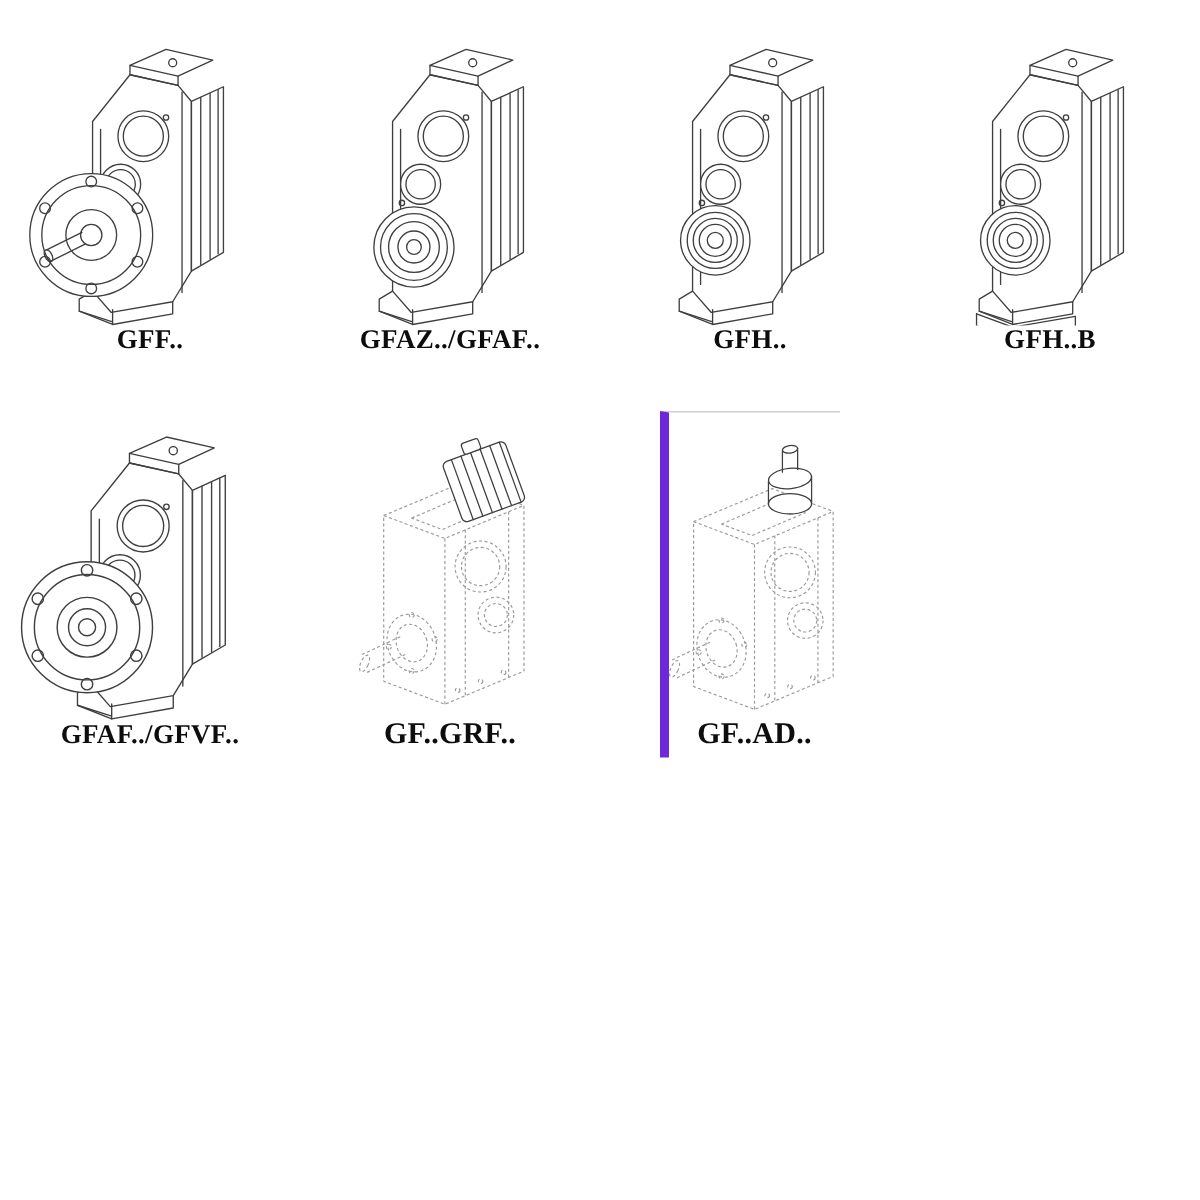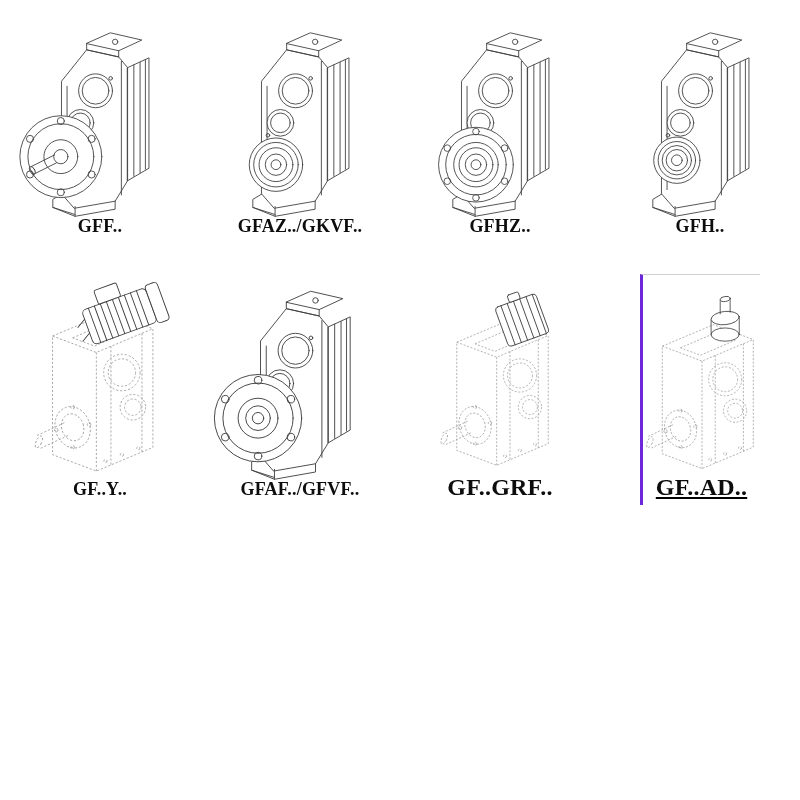--- a/index.html
+++ b/index.html
@@ -16,22 +16,22 @@
   }
   .cell {
     display:flex; flex-direction:column;
     align-items:center; justify-content:flex-end;
     padding-bottom:5px;
   }
   .caption {
     font-weight:700; font-size:18px; letter-spacing:.2px;
     color:#0d0d0d; text-align:center; white-space:nowrap; line-height:1.1;
   }
-  .caption.big { font-size:24px; }
-  .boxed { border-left:3px solid #6d28d9; border-top:1px solid #d0d0d0;text-decoration:underline; }
+  .caption.big { font-size:20px; }
+  .boxed { border-left:6px solid #6d28d9; border-top:1px solid #d0d0d0; }
   
   .ln   { stroke:#3f3f3f; stroke-width:1; fill:none; stroke-linejoin:round; stroke-linecap:round; }
   .dash { stroke:#999999; stroke-width:.9; fill:none; stroke-dasharray:2.4 2; stroke-linejoin:round; }
 </style>
 </head>
 <body>
 
 <svg width="0" height="0" style="position:absolute" xmlns="http://www.w3.org/2000/svg" aria-hidden="true">
   <defs>
 
@@ -175,74 +175,64 @@
         <use href="#hsgL"></use>
         <use href="#feet"></use>
         <g>
           <circle cx="73" cy="167" r="30" fill="#fff"></circle>
           <g transform="translate(73,167)">
               <use href="#boreC"></use>
             </g>
         </g>
       </g>
     </svg>
-    <figcaption class="caption">GFAZ../GKVF..</figcaption>
-  </figure>
-
-  <figure class="cell">
-    <svg width="200" height="226" viewBox="0 0 200 226" xmlns="http://www.w3.org/2000/svg">
-      <g class="ln">
-        <use href="#hsgL"></use>
-        <use href="#feet"></use>
-        <g>
-          <circle cx="73" cy="167" r="42" fill="#fff"></circle>
-          <circle cx="73" cy="167" r="34"></circle>
-          <g transform="translate(73,167) scale(0.93)">
-              <use href="#boltring"></use>
-            </g>
-          <g transform="translate(73,167)">
-              <use href="#boreC"></use>
-            </g>
-        </g>
-      </g>
-    </svg>
-    <figcaption class="caption">GFHZ..</figcaption>
-  </figure>
+    <figcaption class="caption">GFAZ../GFAF..</figcaption>
+  </figure>
+
 
 
   <figure class="cell">
     <svg width="200" height="226" viewBox="0 0 200 226" xmlns="http://www.w3.org/2000/svg">
       <g class="ln">
         <use href="#hsgL"></use>
         <use href="#feet"></use>
         <g>
           <circle cx="74" cy="162" r="26" fill="#fff"></circle>
           <circle cx="74" cy="162" r="21"></circle>
           <circle cx="74" cy="162" r="16.5"></circle>
           <circle cx="74" cy="162" r="12"></circle>
           <circle cx="74" cy="162" r="6"></circle>
         </g>
       </g>
     </svg>
     <figcaption class="caption">GFH..</figcaption>
   </figure>
 
-
-
-  <figure class="cell">
-    <svg width="200" height="226" viewBox="0 0 200 226" xmlns="http://www.w3.org/2000/svg">
-      <g class="dash">
-          <use href="#hsgD"></use>
-        </g>
-      <g class="ln">
-          <use href="#motorY"></use>
-        </g>
-    </svg>
-    <figcaption class="caption">GF..Y..</figcaption>
-  </figure>
+  <figure class="cell">
+    <svg width="200" height="226" viewBox="0 0 200 226" xmlns="http://www.w3.org/2000/svg">
+      <g class="ln">
+        <use href="#hsgL"></use>
+        <use href="#feet"></use>
+        <g>
+          <circle cx="74" cy="162" r="26" fill="#fff"></circle>
+          <circle cx="74" cy="162" r="21"></circle>
+          <circle cx="74" cy="162" r="16.5"></circle>
+          <circle cx="74" cy="162" r="12"></circle>
+          <circle cx="74" cy="162" r="6"></circle>
+        </g>
+        <g>
+          <path d="M45,217 L45,226 L72,236 L119,227 L119,219"></path>
+          <path d="M45,217 L72,227 L119,219"></path>
+        </g>
+      </g>
+    </svg>
+    <figcaption class="caption">GFH..B</figcaption>
+  </figure>
+
+
 
   <figure class="cell">
     <svg width="200" height="226" viewBox="0 0 200 226" xmlns="http://www.w3.org/2000/svg">
       <g class="ln">
         <use href="#hsgL"></use>
         <use href="#feet"></use>
         <g transform="translate(54,158) scale(1.04)">
             <use href="#flangeH"></use>
           </g>
       </g>

